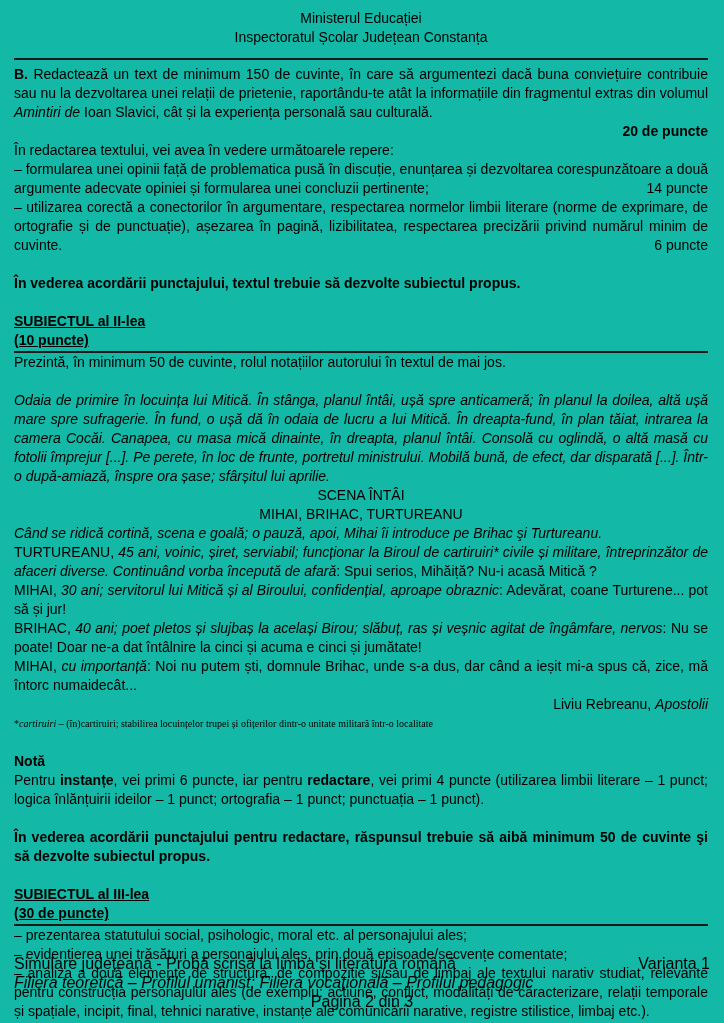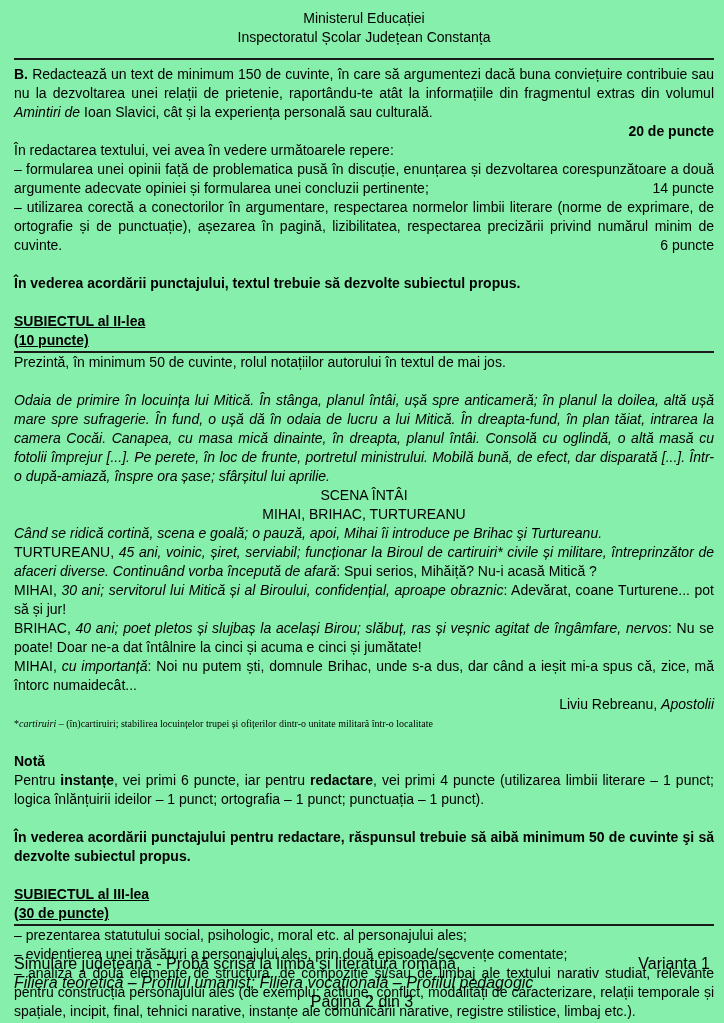--- a/index.html
+++ b/index.html
@@ -1,26 +1,26 @@
 <!DOCTYPE html>
 <html><head>
 <meta charset="utf-8">
 <style>
   html, body { margin:0; padding:0; background:#e8e8e8; }
   .page {
     position:relative;
     width:724px; height:1023px;
     margin:0 auto;
-    background:#86efac;
+    background:#14b8a6;
     color:#000000;
     font-family:"Liberation Sans", sans-serif;
     font-size:14px;
     line-height:19px;
     box-sizing:border-box;
-    padding:9px 10px 0 14px;
+    padding:9px 16px 0 14px;
     overflow:hidden;
   }
   p { margin:0; text-align:justify; }
   .center { text-align:center; }
   .right  { text-align:right; }
   .bold   { font-weight:bold; }
   em      { font-style:italic;margin-top:39px; }
   .rule {
     border:none;
     border-top:2px solid #1a1a1a;

